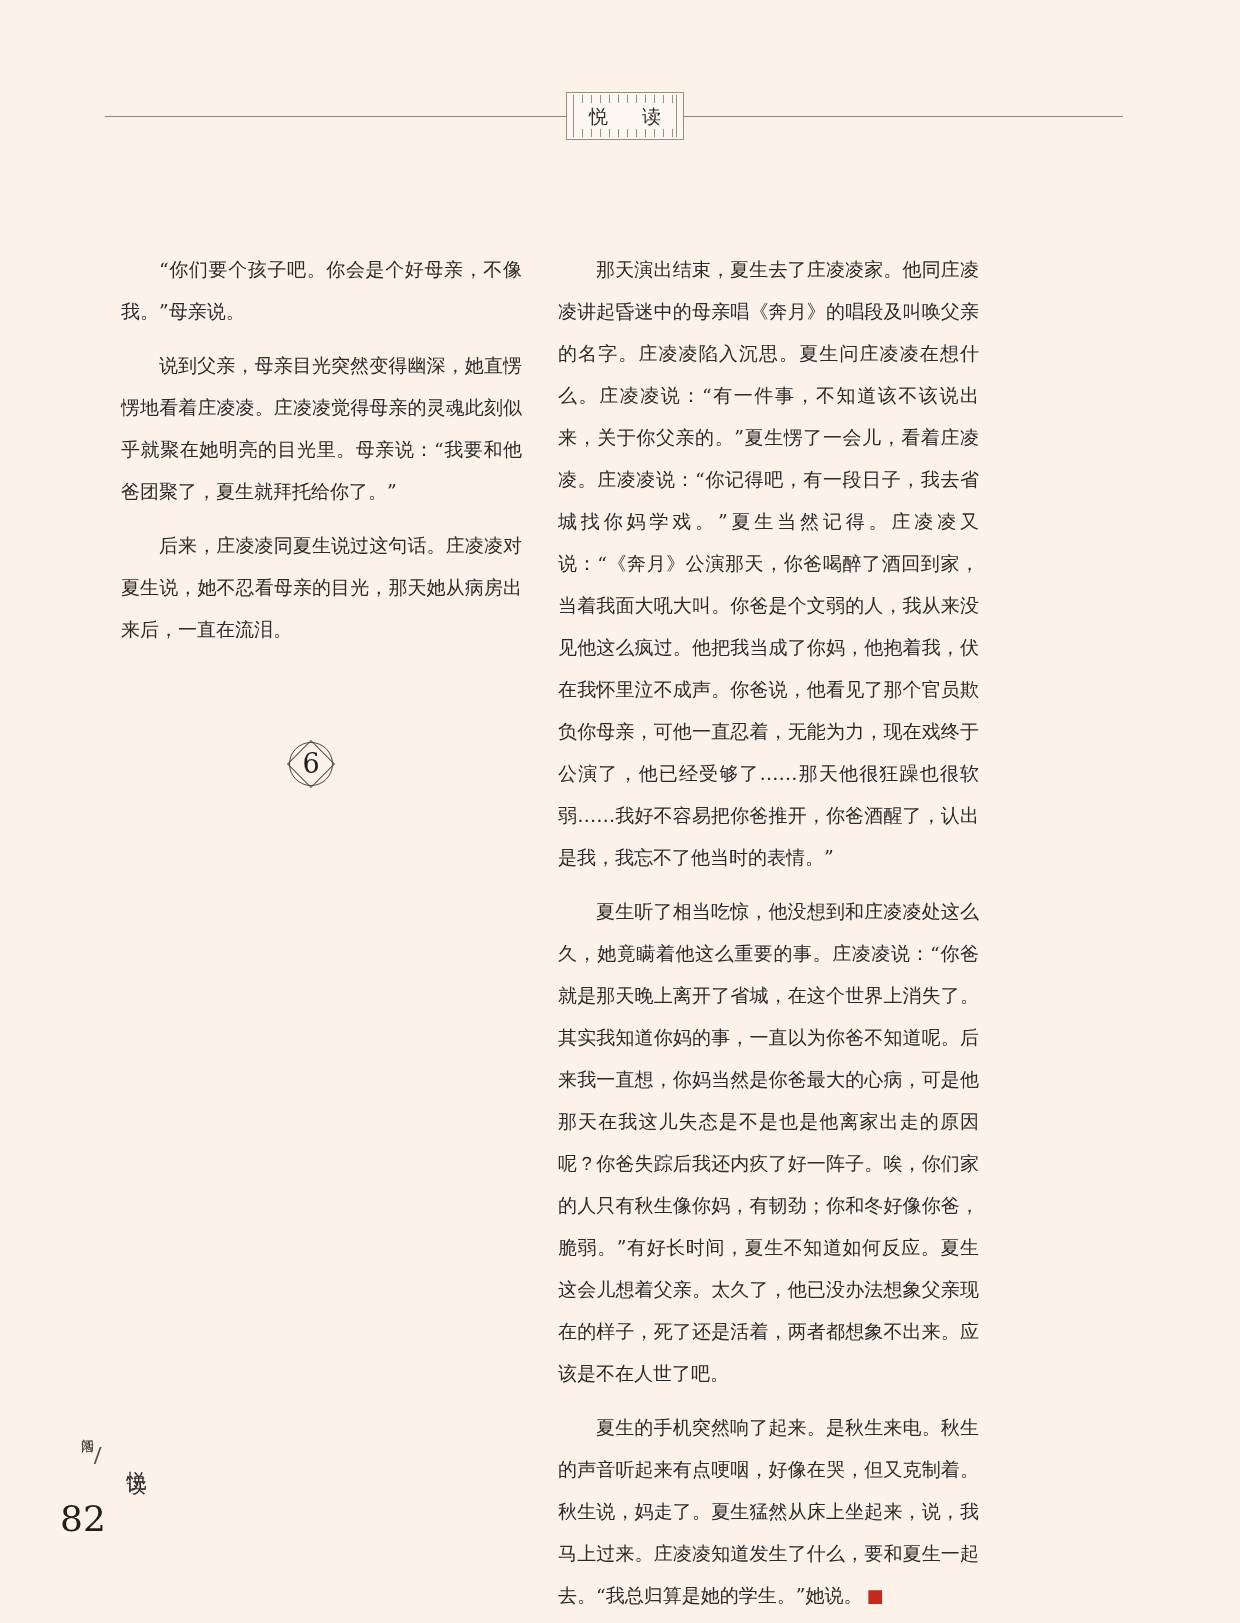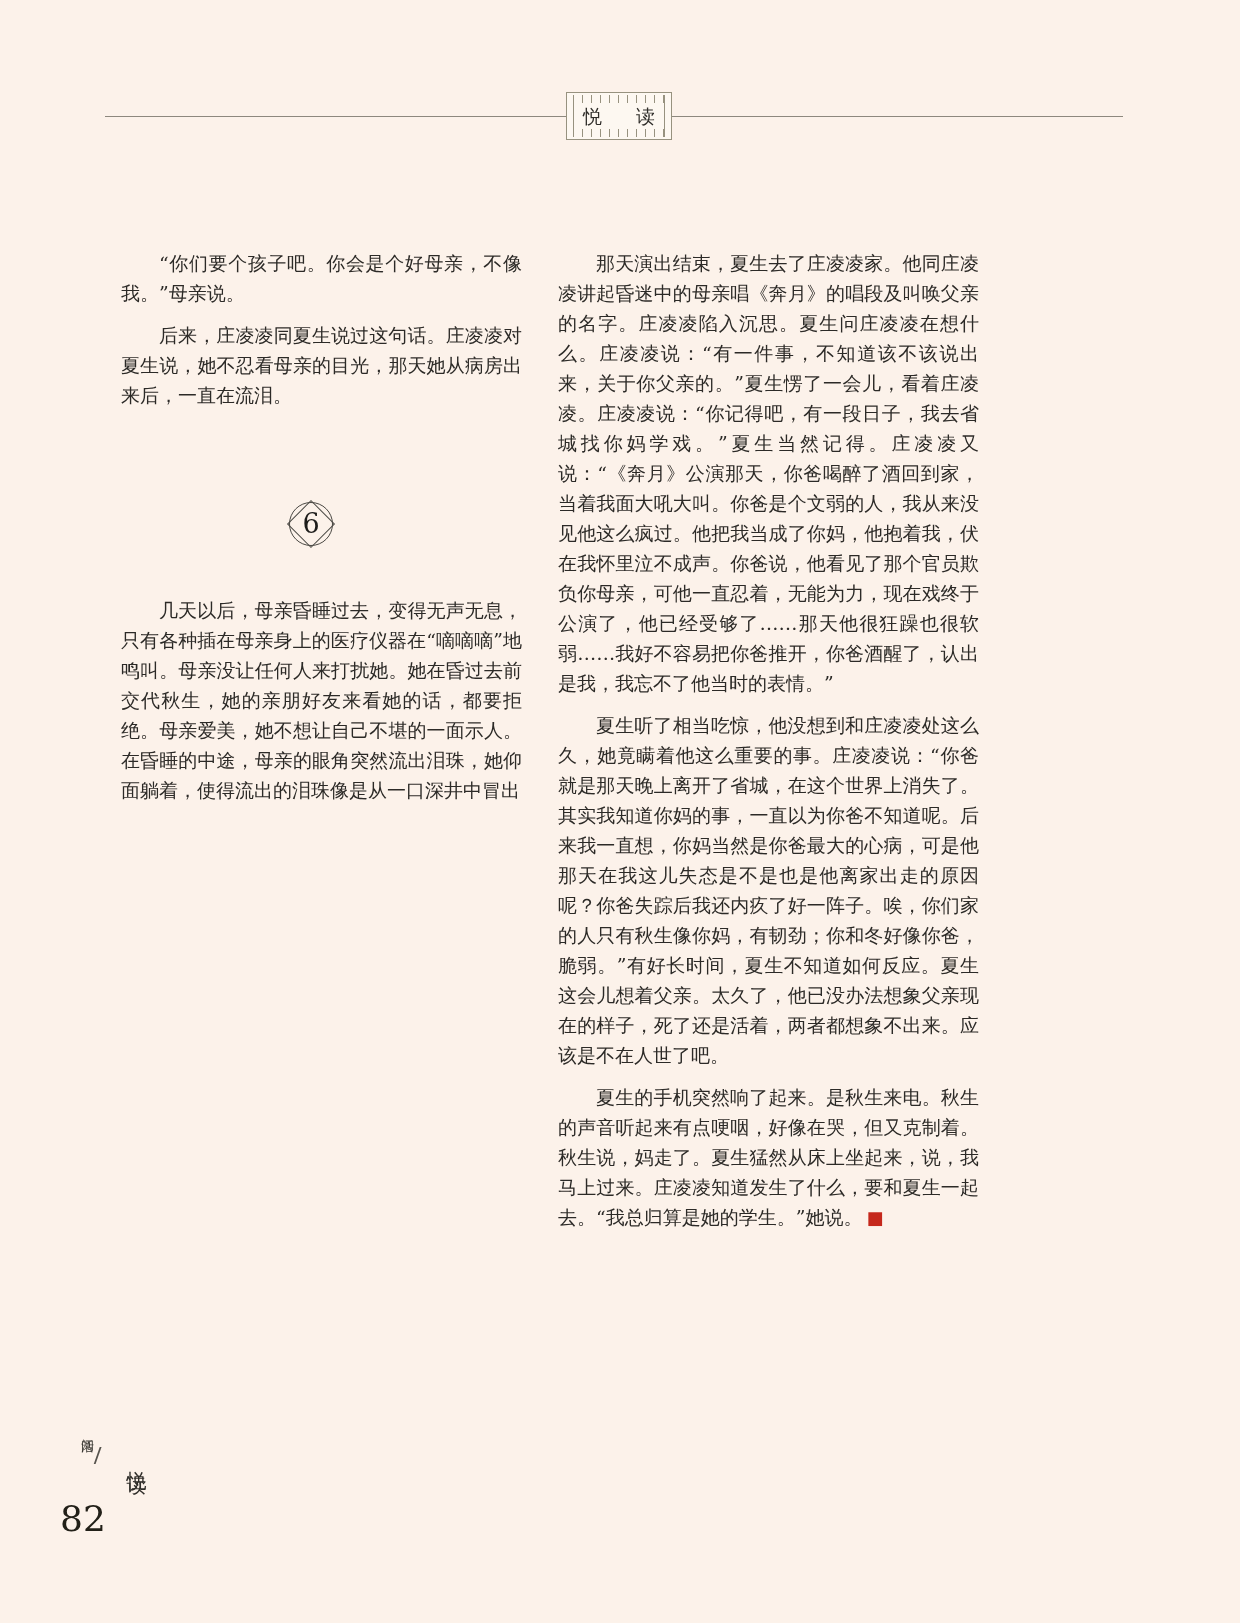--- a/index.html
+++ b/index.html
@@ -11,41 +11,41 @@
   .page{
     position:relative;width:1240px;height:1623px;
     background:#fcf2ea;overflow:hidden;
   }
   
   .header-rule{
     position:absolute;left:105px;top:116px;width:1018px;height:1px;
     background:#8d887e;
   }
   .stamp{
-    position:absolute;left:566px;top:92px;width:106px;height:48px;
+    position:absolute;left:566px;top:92px;width:118px;height:48px;
     background:#fdf8f1;border:1px solid #97927f;box-sizing:border-box;
     display:flex;align-items:center;justify-content:center;
   }
   .stamp .perf{
     position:absolute;left:6px;right:6px;height:8px;
     background-image:repeating-linear-gradient(90deg,#97927f 0 1px,transparent 1px 9px);
   }
   .stamp .perf.top{top:2px;}
   .stamp .perf.bottom{bottom:2px;}
   .stamp .side-line{position:absolute;top:2px;bottom:2px;width:1px;background:#97927f;}
   .stamp .side-line.left{left:6px;}
   .stamp .side-line.right{right:6px;}
   .stamp-label{
     font-size:19px;color:#2f2d29;letter-spacing:14px;padding-left:14px;
     white-space:nowrap;line-height:1;
   }
   
   .col{
     position:absolute;top:248px;
-    font-size:19px;line-height:30px;color:#2c2a27;
+    font-size:19px;line-height:42px;color:#2c2a27;
     text-align:justify;
   }
   .col-left{left:121px;width:401px;}
   .col-right{left:558px;width:421px;}
   .para{margin:0 0 12px 0;text-indent:2em;}
   .para.no-indent{text-indent:0;}
   
   .ornament{
     position:relative;width:48px;height:48px;
     margin:90px 0 47px 166px;
@@ -94,29 +94,29 @@
   <div class="stamp">
     <div class="perf top"></div>
     <div class="perf bottom"></div>
     <div class="side-line left"></div>
     <div class="side-line right"></div>
     <div class="stamp-label">悦 读</div>
   </div>
 
   <div class="col col-left">
     <p class="para">“你们要个孩子吧。你会是个好母亲，不像我。”母亲说。</p>
+    <p class="para">说到父亲，母亲目光突然变得幽深，她直愣愣地看着庄凌凌。庄凌凌觉得母亲的灵魂此刻似乎就聚在她明亮的目光里。母亲说：“我要和他爸团聚了，夏生就拜托给你了。”</p>
     <p class="para">后来，庄凌凌同夏生说过这句话。庄凌凌对夏生说，她不忍看母亲的目光，那天她从病房出来后，一直在流泪。</p>
 
     <div class="ornament">
       <span class="orn-circle"></span>
       <span class="orn-diamond"></span>
       <span class="orn-num">6</span>
     </div>
 
-    <p class="para">几天以后，母亲昏睡过去，变得无声无息，只有各种插在母亲身上的医疗仪器在“嘀嘀嘀”地鸣叫。母亲没让任何人来打扰她。她在昏过去前交代秋生，她的亲朋好友来看她的话，都要拒绝。母亲爱美，她不想让自己不堪的一面示人。在昏睡的中途，母亲的眼角突然流出泪珠，她仰面躺着，使得流出的泪珠像是从一口深井中冒出</p>
   </div>
 
   <div class="col col-right">
     <p class="para">那天演出结束，夏生去了庄凌凌家。他同庄凌凌讲起昏迷中的母亲唱《奔月》的唱段及叫唤父亲的名字。庄凌凌陷入沉思。夏生问庄凌凌在想什么。庄凌凌说：“有一件事，不知道该不该说出来，关于你父亲的。”夏生愣了一会儿，看着庄凌凌。庄凌凌说：“你记得吧，有一段日子，我去省城找你妈学戏。”夏生当然记得。庄凌凌又说：“《奔月》公演那天，你爸喝醉了酒回到家，当着我面大吼大叫。你爸是个文弱的人，我从来没见他这么疯过。他把我当成了你妈，他抱着我，伏在我怀里泣不成声。你爸说，他看见了那个官员欺负你母亲，可他一直忍着，无能为力，现在戏终于公演了，他已经受够了……那天他很狂躁也很软弱……我好不容易把你爸推开，你爸酒醒了，认出是我，我忘不了他当时的表情。”</p>
     <p class="para">夏生听了相当吃惊，他没想到和庄凌凌处这么久，她竟瞒着他这么重要的事。庄凌凌说：“你爸就是那天晚上离开了省城，在这个世界上消失了。其实我知道你妈的事，一直以为你爸不知道呢。后来我一直想，你妈当然是你爸最大的心病，可是他那天在我这儿失态是不是也是他离家出走的原因呢？你爸失踪后我还内疚了好一阵子。唉，你们家的人只有秋生像你妈，有韧劲；你和冬好像你爸，脆弱。”有好长时间，夏生不知道如何反应。夏生这会儿想着父亲。太久了，他已没办法想象父亲现在的样子，死了还是活着，两者都想象不出来。应该是不在人世了吧。</p>
     <p class="para">
       <span>夏生的手机突然响了起来。是秋生来电。秋生的声音听起来有点哽咽，好像在哭，但又克制着。秋生说，妈走了。夏生猛然从床上坐起来，说，我马上过来。庄凌凌知道发生了什么，要和夏生一起去。“我总归算是她的学生。”她说。</span><span class="end-mark">■</span>
     </p>
   </div>
 

